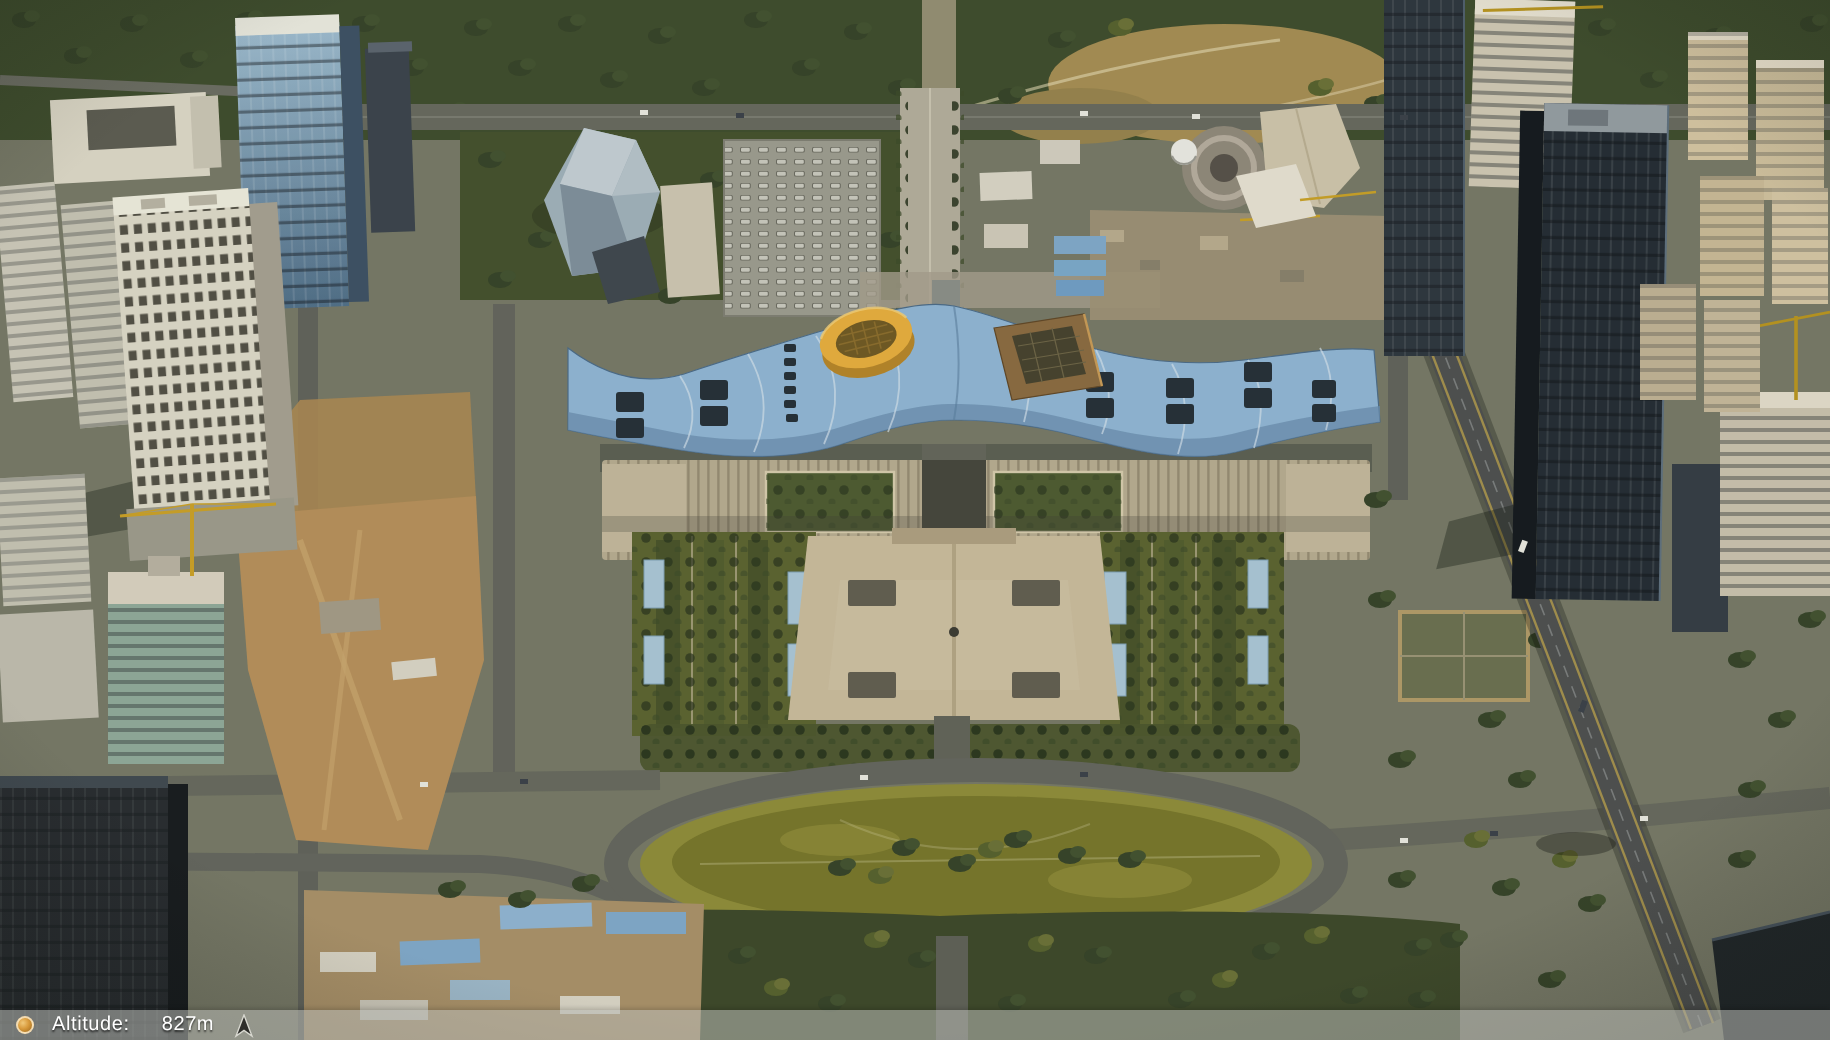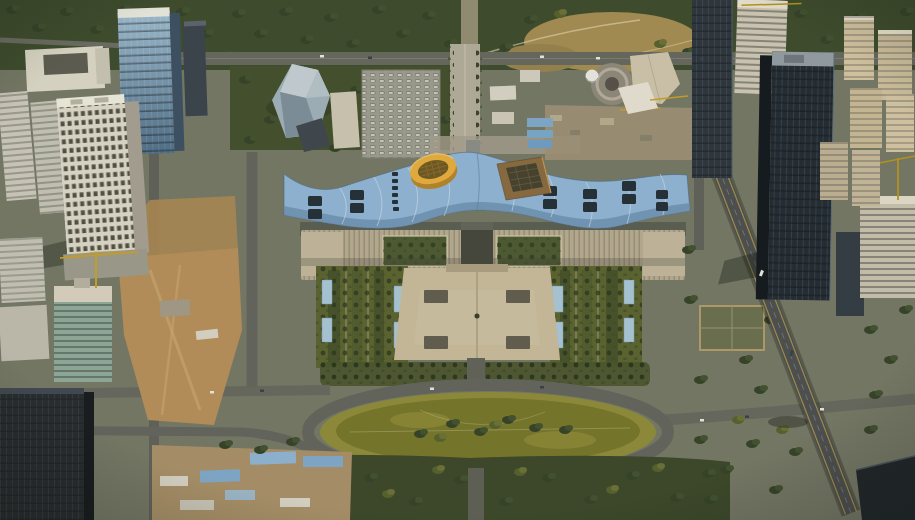--- a/index.html
+++ b/index.html
@@ -521,13 +521,21 @@
     <rect x="430" y="387.5" width="4" height="2.5" fill="#e8e8e2"></rect>
         <rect x="540" y="386" width="4" height="2.5" fill="#39404a"></rect>
     <rect x="760" y="270" width="3" height="6" fill="#e8e8e2" transform="rotate(21 761 273)"></rect>
     <rect x="790" y="350" width="3" height="6" fill="#39404a" transform="rotate(21 791 353)"></rect>
   </g>
 
   <rect width="915" height="520" fill="#6b6b30" opacity="0.05"></rect>
   <rect width="915" height="520" fill="url(#gVign)"></rect>
 </svg>
 
+<div class="status-bar">
+  <span class="dot-icon"></span>
+  <span class="alt-label">Altitude:</span>
+  <span class="alt-value">827m</span>
+  <svg class="compass" viewBox="0 0 10 12">
+    <path d="M5,0.5 L9,11 L5,8.2 L1,11 Z" fill="#2e2e2a" stroke="#d8d8d0" stroke-width="0.7"></path>
+  </svg>
 </div>
+</div>
 
 </body></html>

